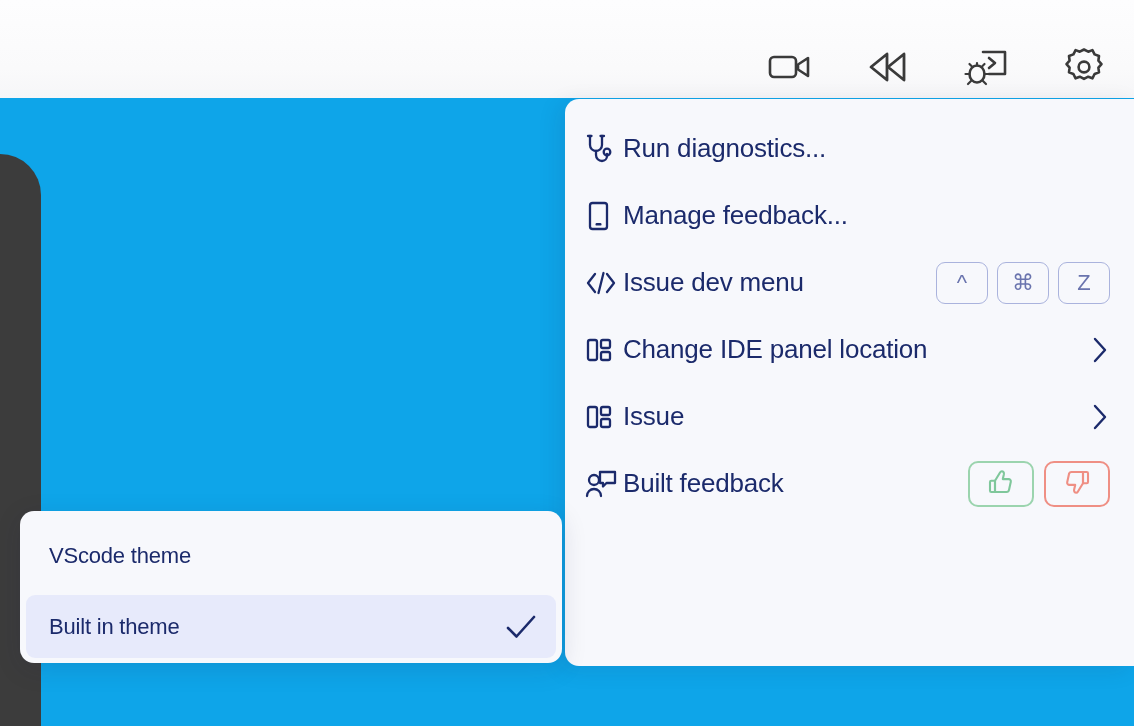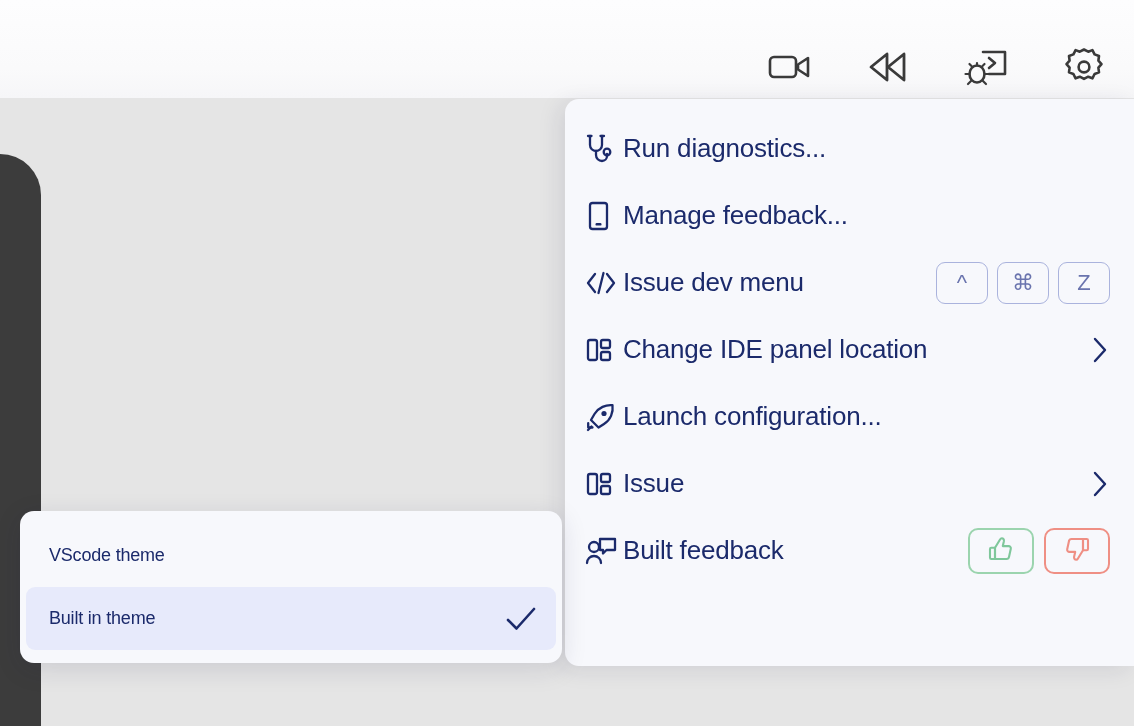--- a/index.html
+++ b/index.html
@@ -13,21 +13,21 @@
     font-family: "Liberation Sans", sans-serif;
     background: #ffffff;
     position: relative;
     -webkit-font-smoothing: antialiased;
   }
 
   
   #app-root {
     position: absolute;
     inset: 0;
-    background: #e5e5e5;
+    background: #0ea5e9;
   }
 
   
   #top-sheen {
     position: absolute;
     left: 0; top: 0;
     width: 1134px; height: 98px;
     background: linear-gradient(180deg,#fdfdfe 0%, #fafafb 70%, #f6f6f8 100%);
     pointer-events: none;
   }
@@ -170,23 +170,23 @@
   .sub-item {
     display: flex;
     align-items: center;
     height: 63px;
     margin: 0 6px;
     padding: 0 18px 0 23px;
     border-radius: 9px;
     cursor: pointer;
     box-sizing: border-box;
   }
-  .sub-item.selected { background: #e7eafb; }
+  .sub-item.selected { background: #e7eafb; margin-top: 8px; }
   .sub-label {
-    font-size: 18px;
+    font-size: 22px;
     color: #1b2a6b;
     letter-spacing: -0.2px;
     white-space: nowrap;
   }
   .sub-spacer { flex: 1 1 auto; }
   .check { display: flex; align-items: center; color: #1b2a6b; }
 </style>
 </head>
 <body>
 
@@ -293,31 +293,20 @@
       </span>
       <span class="mi-label">Change IDE panel location</span>
       <span class="mi-spacer"></span>
       <span class="chev">
         <svg width="20" height="32" viewBox="0 0 20 32" fill="none">
           <path d="M5 5 L15 16 L5 27" stroke="#1b2a6b" stroke-width="2.4" stroke-linecap="round" stroke-linejoin="round" fill="none"></path>
         </svg>
       </span>
     </div>
 
-    <div class="menu-item">
-      <span class="mi-icon">
-        <svg width="32" height="32" viewBox="0 0 32 32" fill="none">
-          <path d="M27.5 4.2 C21 3.5 13.5 6.5 9.5 13 L6 19 L13.5 26.5 L19 23 C25.5 19 28.5 11.5 27.5 4.2 Z" stroke="#1b2a6b" stroke-width="2.3" stroke-linejoin="round" fill="none"></path>
-          <circle cx="19" cy="12.5" r="2.6" fill="#1b2a6b"></circle>
-          <path d="M6.5 25.5 L3 29" stroke="#1b2a6b" stroke-width="2.3" stroke-linecap="round"></path>
-          <path d="M3.2 22.2 L3.2 26.5 L7.5 26.5" stroke="#1b2a6b" stroke-width="2.3" stroke-linecap="round" stroke-linejoin="round" fill="none"></path>
-        </svg>
-      </span>
-      <span class="mi-label">Launch configuration...</span>
-    </div>
 
 
     <div class="menu-item">
       <span class="mi-icon">
         <svg width="30" height="28" viewBox="0 0 30 28" fill="none">
           <rect x="3" y="4" width="9" height="20" rx="2" stroke="#1b2a6b" stroke-width="2.3" fill="none"></rect>
           <rect x="16" y="4" width="9" height="8" rx="1.8" stroke="#1b2a6b" stroke-width="2.3" fill="none"></rect>
           <rect x="16" y="16" width="9" height="8" rx="1.8" stroke="#1b2a6b" stroke-width="2.3" fill="none"></rect>
         </svg>
       </span>

